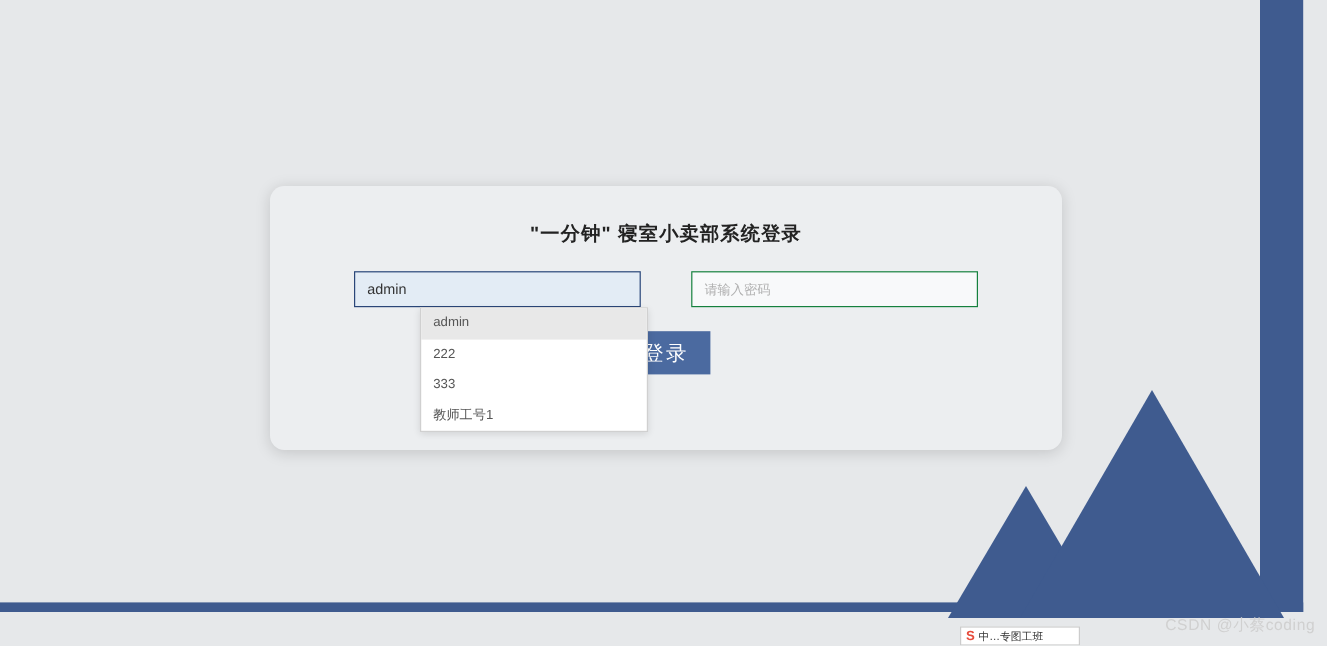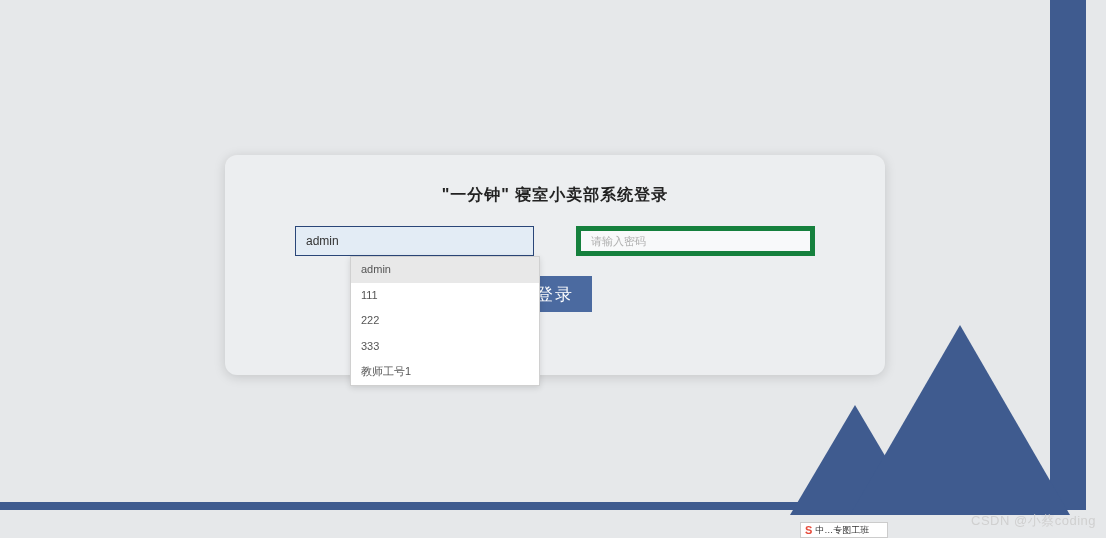--- a/index.html
+++ b/index.html
@@ -62,21 +62,21 @@
       border: 1.5px solid #2a4678;
       outline: none;
     }
     .password-input {
       width: 100%;
       height: 30px;
       padding: 0 10px;
       font-size: 12px;
       color: #999;
       background: #f8f9fa;
-      border: 5px solid #15803d;
+      border: 1px solid #15803d;
       outline: none;
     }
     .password-input::placeholder {
       color: #b0b0b0;
       font-size: 11px;
     }
     .autocomplete-dropdown {
       position: absolute;
       top: 30px;
       left: 55px;
@@ -134,21 +134,21 @@
       bottom: 8px;
       right: 10px;
       font-size: 13px;
       color: #d0d0d0;
       letter-spacing: 0.5px;
     }
     .bottom-badge {
       position: absolute;
       bottom: 0;
       left: 800px;
-      width: 88px;
+      width: 100px;
       height: 16px;
       background: #fff;
       border: 1px solid #ccc;
       font-size: 9px;
       color: #333;
       display: flex;
       align-items: center;
       padding: 0 4px;
       overflow: hidden;
     }
@@ -166,21 +166,20 @@
 <div class="outer-frame"></div>
 
 <div class="login-card">
   <div class="login-title">"一分钟" 寝室小卖部系统登录</div>
 
   <div class="input-row">
     <div class="input-wrapper">
       <input type="text" class="username-input" value="admin" style="">
       <div class="autocomplete-dropdown">
         <div class="dropdown-item highlighted">admin</div>
-        <div class="dropdown-item">111</div>
         <div class="dropdown-item">222</div>
         <div class="dropdown-item">333</div>
         <div class="dropdown-item">教师工号1</div>
       </div>
     </div>
     <div class="input-wrapper">
       <input type="password" class="password-input" placeholder="请输入密码" style="">
     </div>
   </div>
 

